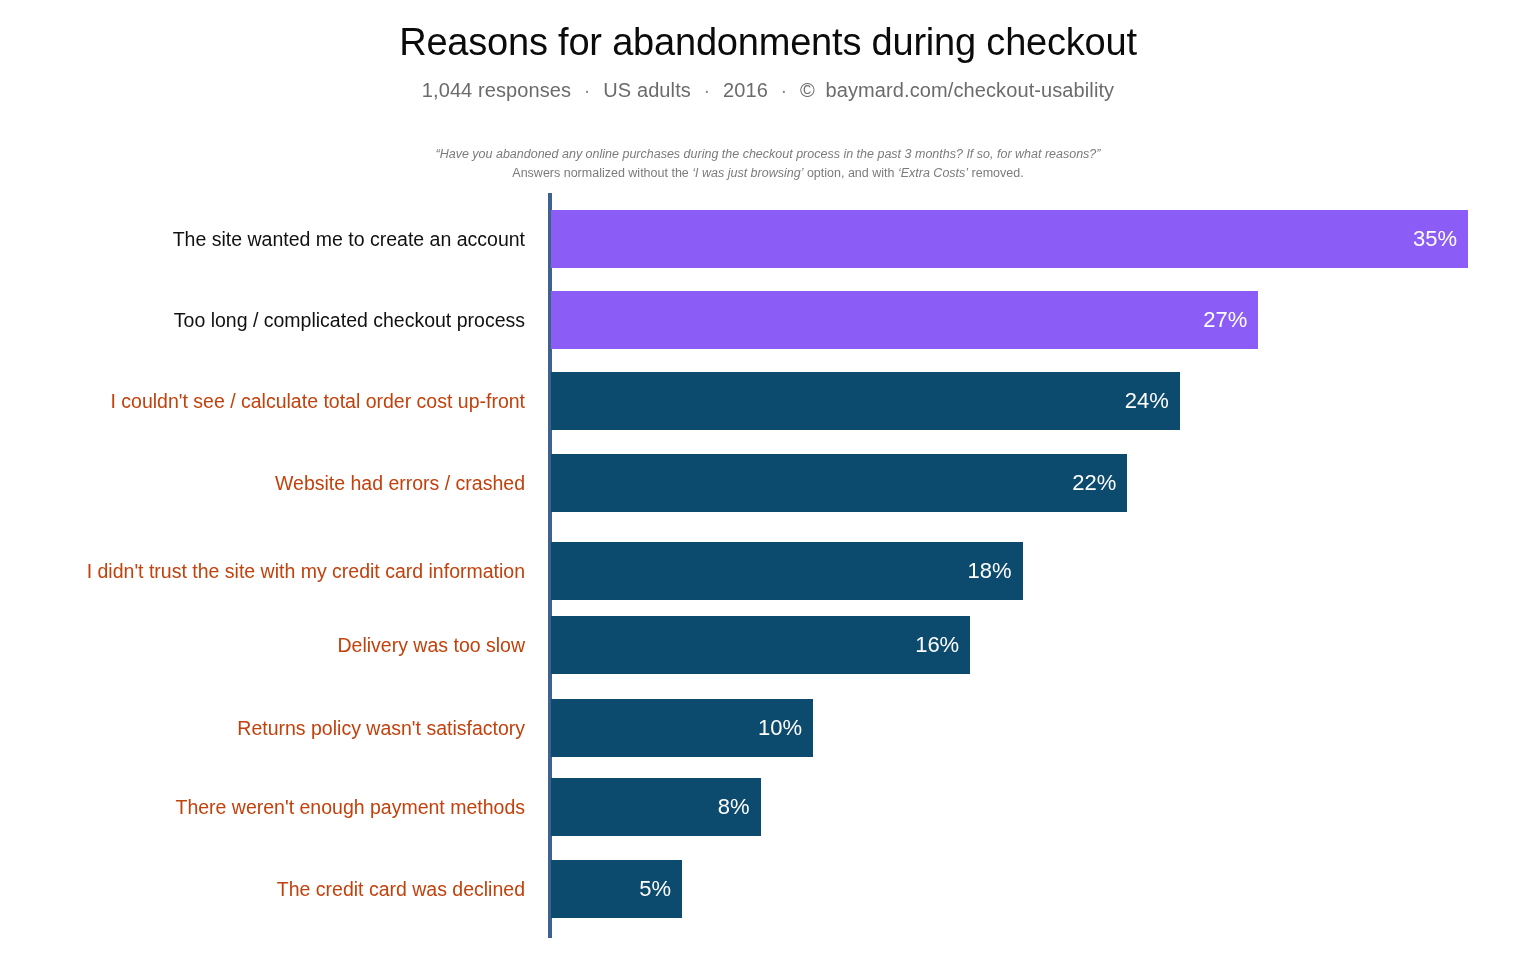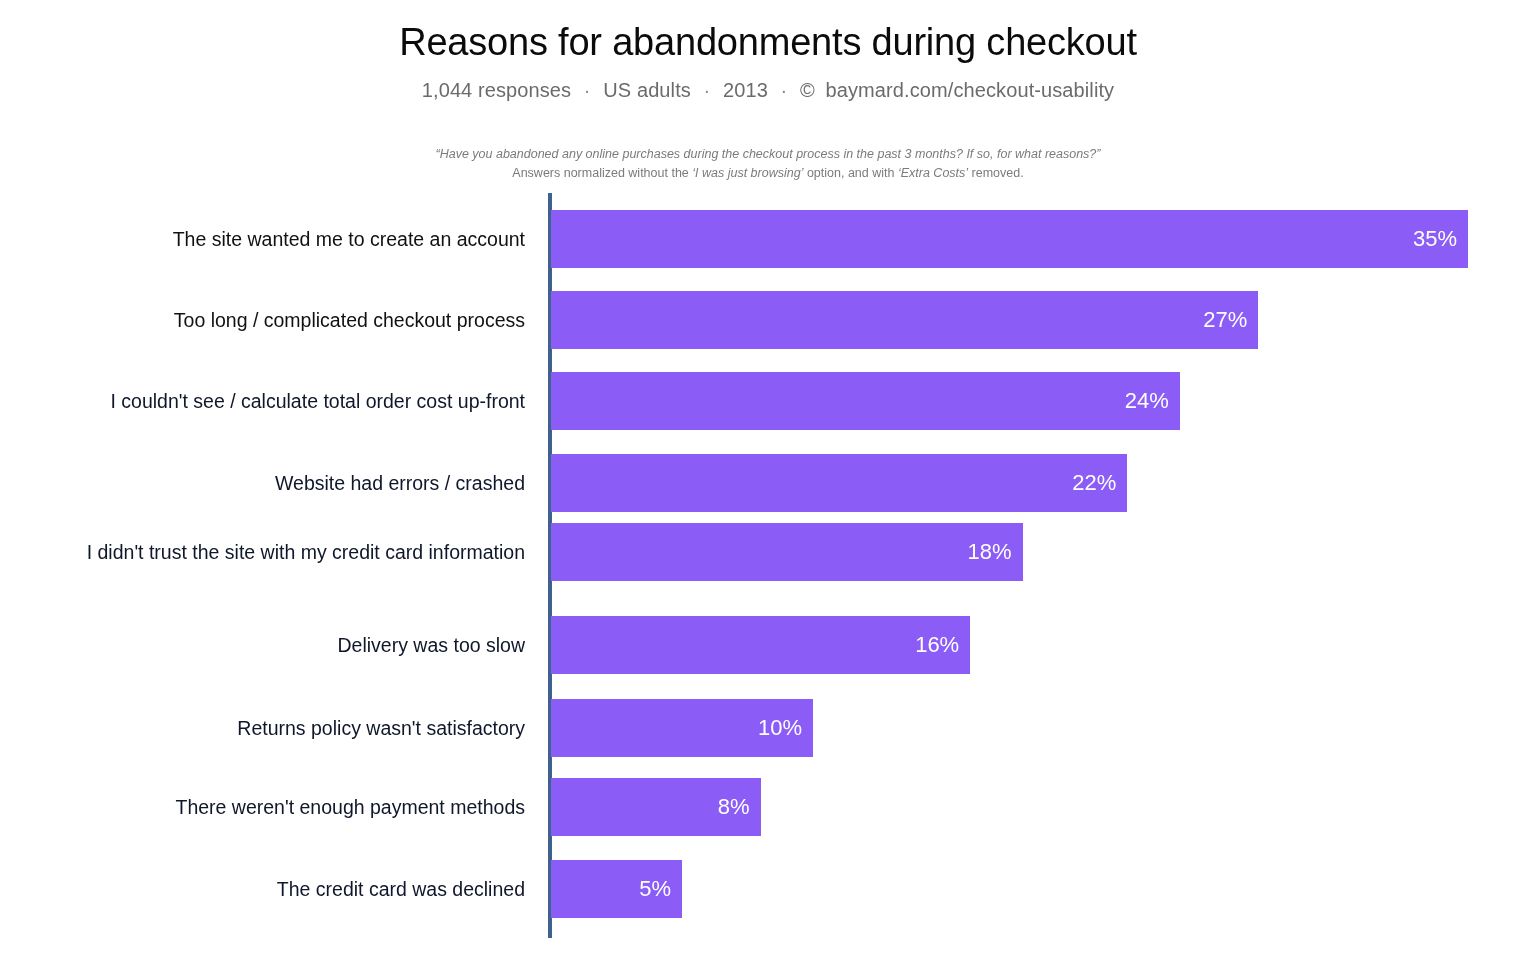--- a/index.html
+++ b/index.html
@@ -94,31 +94,31 @@
     height: 58px;
   }
   .row-label {
     position: absolute;
     right: 1011px;           
     top: 0;
     height: 58px;
     line-height: 58px;
     font-size: 19.5px;
     white-space: nowrap;
-    color: #0f172a;
+    color: #c2410c;
   }
   .row.emph .row-label {
     color: #111111;
   }
   .bar {
     position: absolute;
     left: 551px;
     top: 0;
     height: 58px;
-    background: #8b5cf6;
+    background: #0c4a6e;
   }
   .row.emph .bar {
     background: #8b5cf6;
   }
   .bar-value {
     position: absolute;
     right: 11px;
     top: 0;
     height: 58px;
     line-height: 58px;
@@ -131,21 +131,21 @@
 <body>
 
 <div class="header">
   <h1 class="chart-title">Reasons for abandonments during checkout</h1>
 
   <div class="chart-subtitle">
     <span>1,044 responses</span>
     <span class="sep">·</span>
     <span>US adults</span>
     <span class="sep">·</span>
-    <span>2013</span>
+    <span>2016</span>
     <span class="sep">·</span>
     <span class="copy">©</span>
     <span>baymard.com/checkout-usability</span>
   </div>
 
   <div class="chart-note">
     <div class="q">“Have you abandoned any online purchases during the checkout process in the past 3 months? If so, for what reasons?”</div>
     <div><span>Answers normalized without the </span><span class="em">‘I was just browsing’</span><span> option, and with </span><span class="em">‘Extra Costs’</span><span> removed.</span></div>
   </div>
 </div>
@@ -170,21 +170,21 @@
         <div class="bar" style="width: 628.8px;">
           <span class="bar-value">24%</span>
         </div>
       </div>
       <div class="row" style="top: 260.6px; text-decoration: underline;">
         <div class="row-label">Website had errors / crashed</div>
         <div class="bar" style="width: 576.4px;">
           <span class="bar-value">22%</span>
         </div>
       </div>
-      <div class="row" style="top: 330px; text-align: center;">
+      <div class="row" style="top: 349px; text-align: center;">
         <div class="row-label">I didn't trust the site with my credit card information</div>
         <div class="bar" style="width: 471.6px;">
           <span class="bar-value">18%</span>
         </div>
       </div>
       <div class="row" style="top: 423px;">
         <div class="row-label">Delivery was too slow</div>
         <div class="bar" style="width: 419.2px;">
           <span class="bar-value">16%</span>
         </div>

